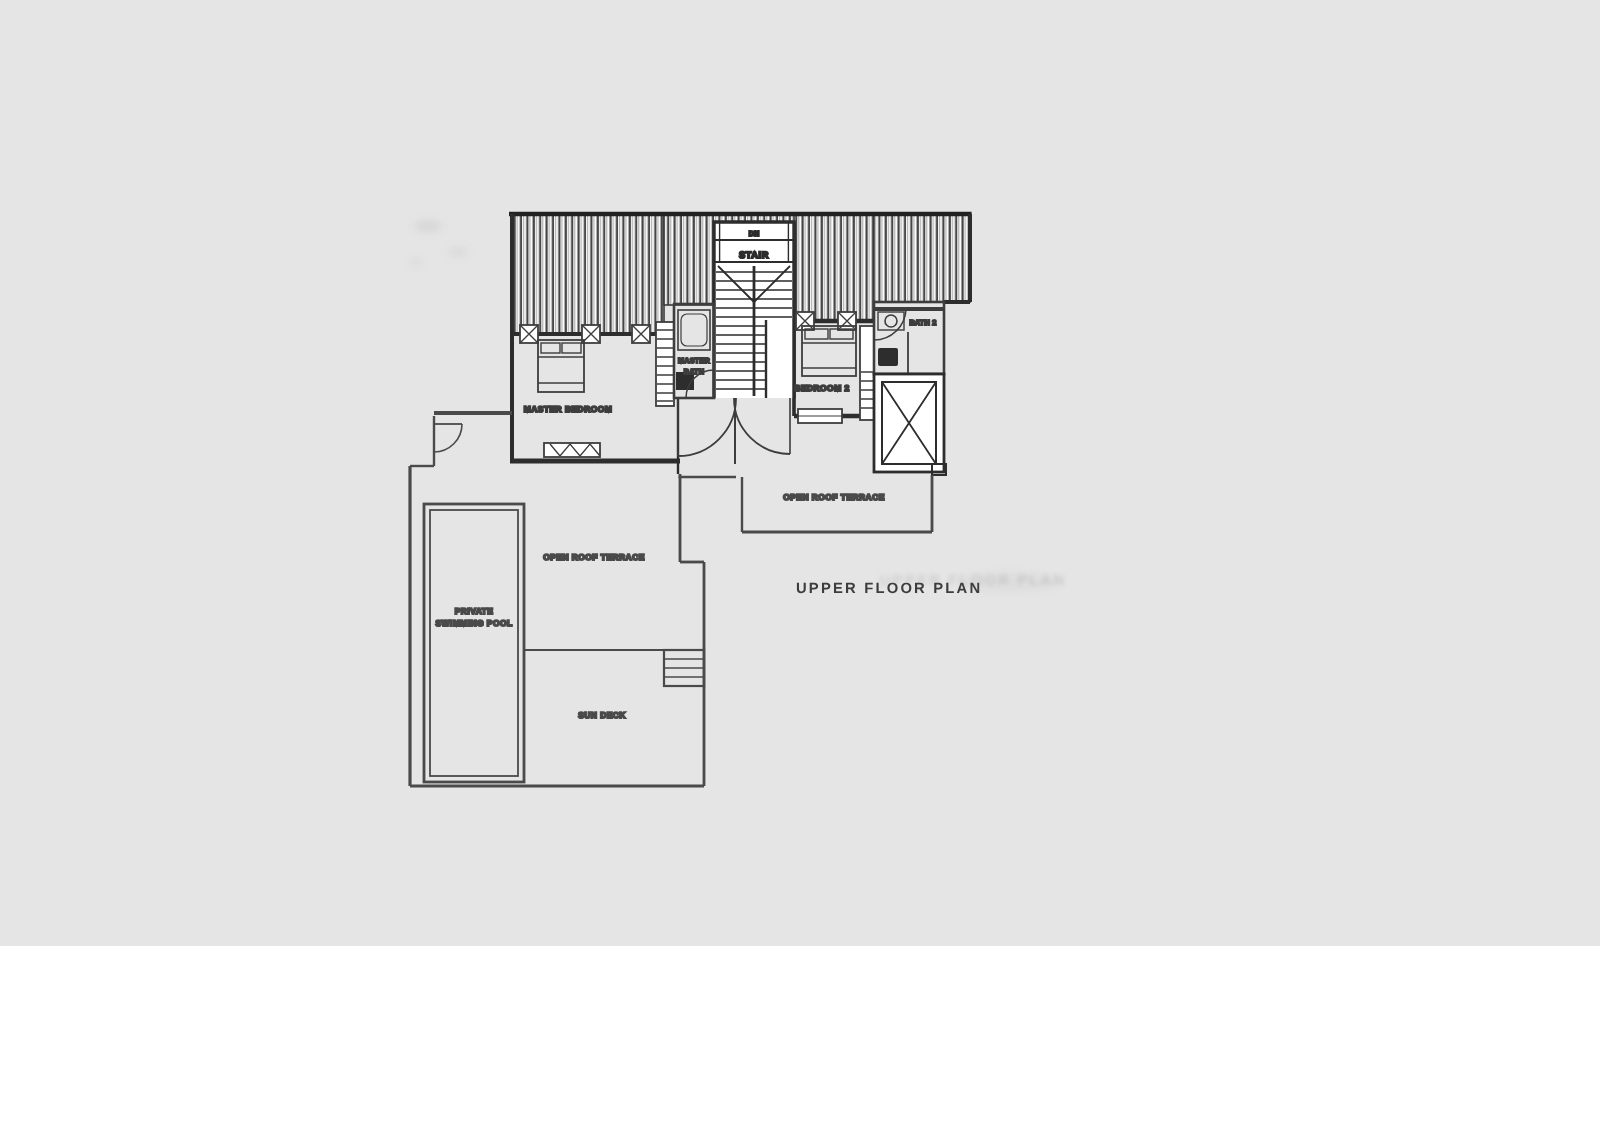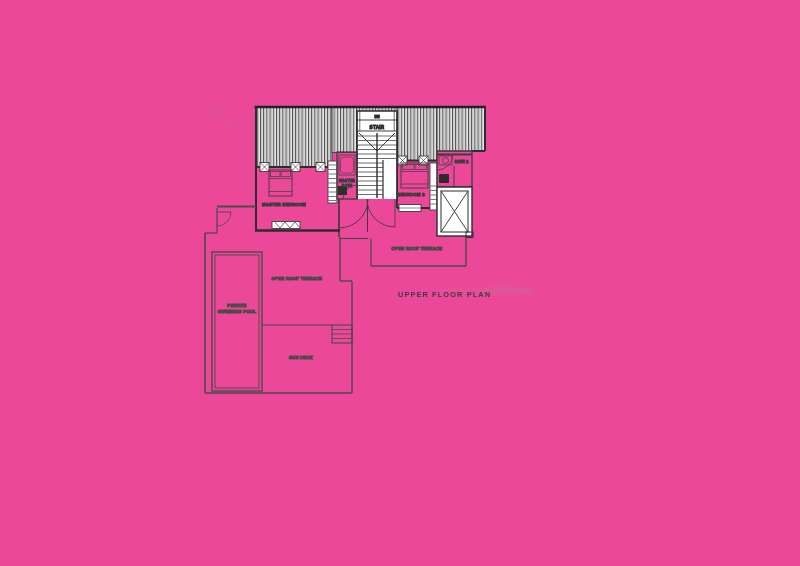--- a/index.html
+++ b/index.html
@@ -1,19 +1,19 @@
 <!DOCTYPE html>
 <html><head>
 <meta charset="utf-8">
 <style>
   html,body{margin:0;padding:0;background:#ffffff;}
   .page{
     position:relative;
-    width:800px;height:566px;
-    background:#ec4899;
+    width:800px;height:473px;
+    background:#e5e5e5;
     overflow:hidden;
     font-family:"Liberation Sans", sans-serif;
   }
   svg{display:block;}
   text{
     font-family:"Liberation Sans", sans-serif;
     fill:#3a3a3a;
     font-weight:bold;
   }
   .lbl{font-size:4.2px;letter-spacing:0.25px;}

